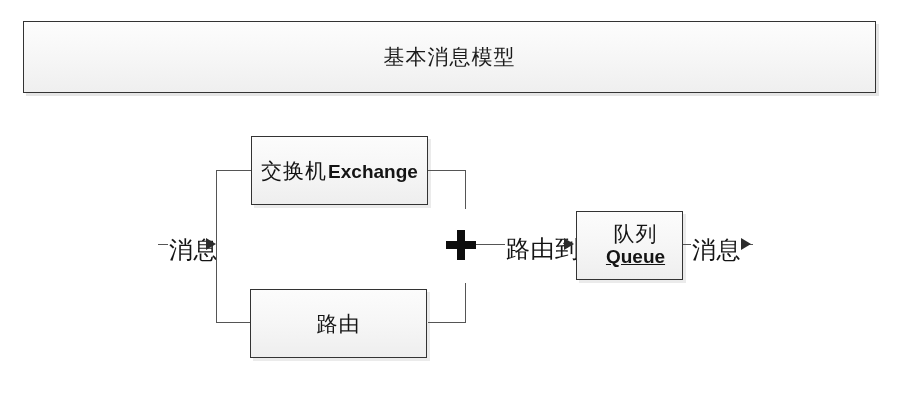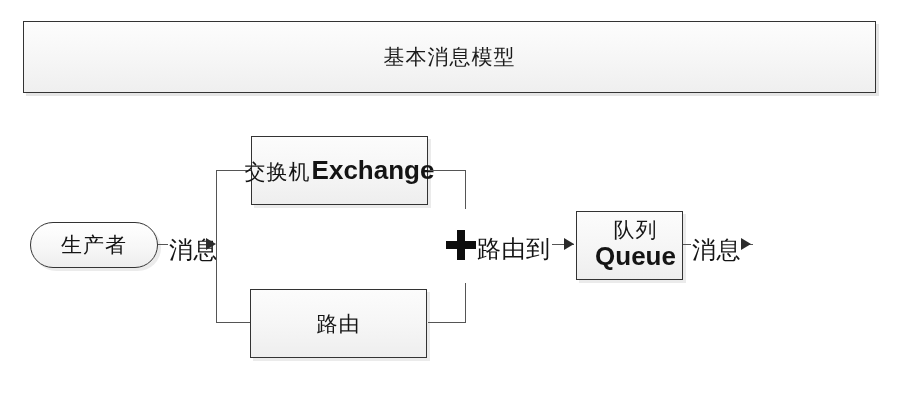--- a/index.html
+++ b/index.html
@@ -66,34 +66,34 @@
   }
 
   .cn {
     font-family: "Liberation Serif", "DejaVu Serif", serif;
     font-size: 21px;
     color: #141414;
     letter-spacing: 1px;
   }
   .en {
     font-family: "Liberation Sans", "DejaVu Sans", sans-serif;
-    font-size: 26px;
+    font-size: 19px;
     font-weight: bold;
     color: #141414;
     letter-spacing: 0px;
   }
   .mix {
     white-space: nowrap;
     display: inline-flex;
     align-items: baseline;
   }
   .mix .en { margin-left: 1px; }
 
   .stack-line1 { line-height: 1.05; }
-  .stack-line2 { line-height: 1.15; margin-top: 1px; }
+  .stack-line2 { line-height: 1.15; margin-top: 1px; text-decoration: underline; }
 
   
   .line-h {
     position: absolute;
     height: 0;
     border-top: 1.6px solid #555555;
   }
   .line-v {
     position: absolute;
     width: 0;
@@ -147,23 +147,20 @@
 </style>
 </head>
 <body>
 
 <div id="canvas">
 
   <div class="title-bar">
     <span class="title-text">基本消息模型</span>
   </div>
 
-  <div class="node-pill" style="left:30px; top:222px; width:128px; height:46px;">
-    <span class="cn">生产者</span>
-  </div>
 
   <div class="line-h" style="left:158px; top:244px; width:58px;"></div>
   <div class="edge-label" style="left:168px; top:234px;">消息</div>
   <div class="arrow-right" style="left:206px; top:238px;"></div>
 
   <div class="line-v" style="left:216px; top:170px; height:153px;"></div>
   <div class="line-h" style="left:216px; top:170px; width:36px;"></div>
   <div class="line-h" style="left:216px; top:322px; width:36px;"></div>
 
   <div class="node-box" style="left:251px; top:136px; width:177px; height:69px;">
@@ -184,21 +181,21 @@
 
   <div class="line-h" style="left:428px; top:322px; width:38px;"></div>
   <div class="line-v" style="left:465px; top:283px; height:39px;"></div>
 
   <div class="plus-symbol" style="left:446px; top:230px;">
     <div class="bar-h"></div>
     <div class="bar-v"></div>
   </div>
 
   <div class="line-h" style="left:476px; top:244px; width:98px;"></div>
-  <div class="edge-label" style="left:476px; top:233px;">路由到</div>
+  <div class="edge-label" style="left:505px; top:233px;">路由到</div>
   <div class="arrow-right" style="left:564px; top:238px;"></div>
 
   <div class="node-box" style="left:576px; top:211px; width:107px; height:69px;padding-left:12px;">
     <span class="cn stack-line1">队列</span>
     <span class="en stack-line2">Queue</span>
   </div>
 
   <div class="line-h" style="left:683px; top:244px; width:70px;"></div>
   <div class="edge-label" style="left:691px; top:234px;">消息</div>
   <div class="arrow-right" style="left:741px; top:238px;"></div>

